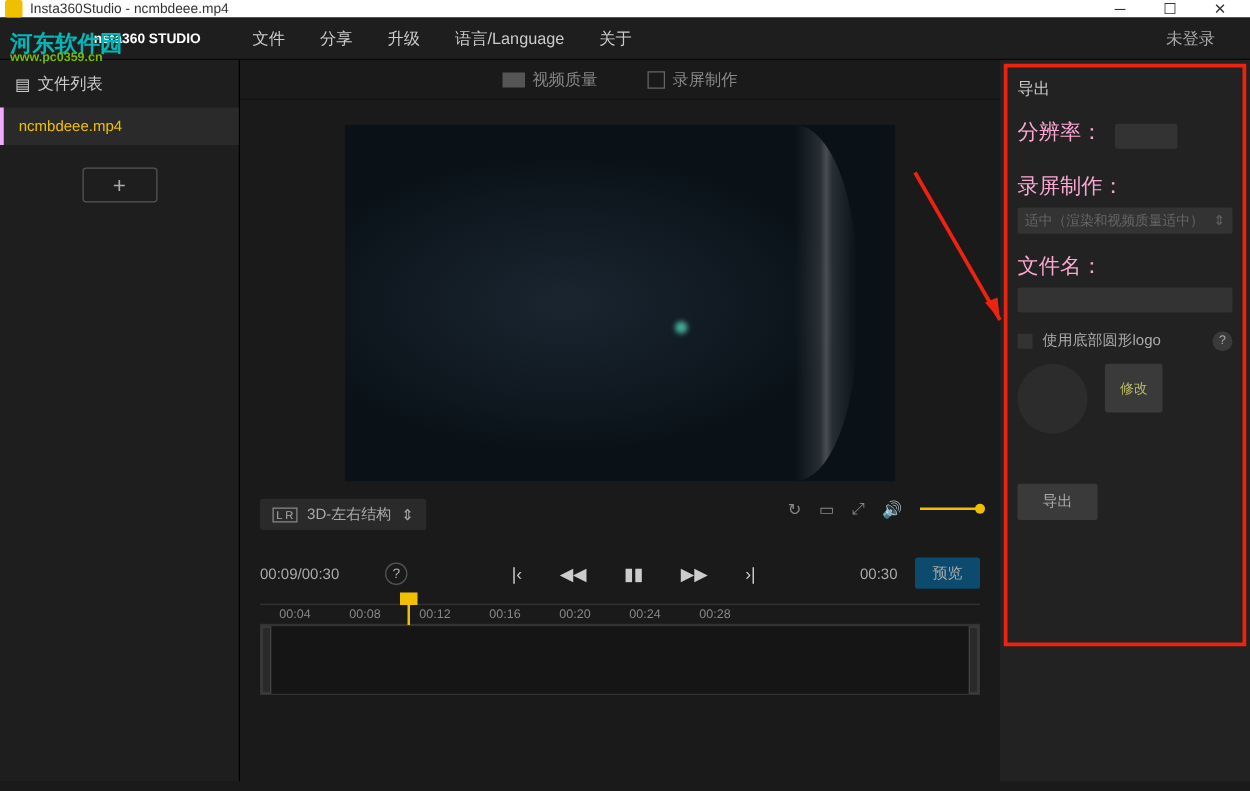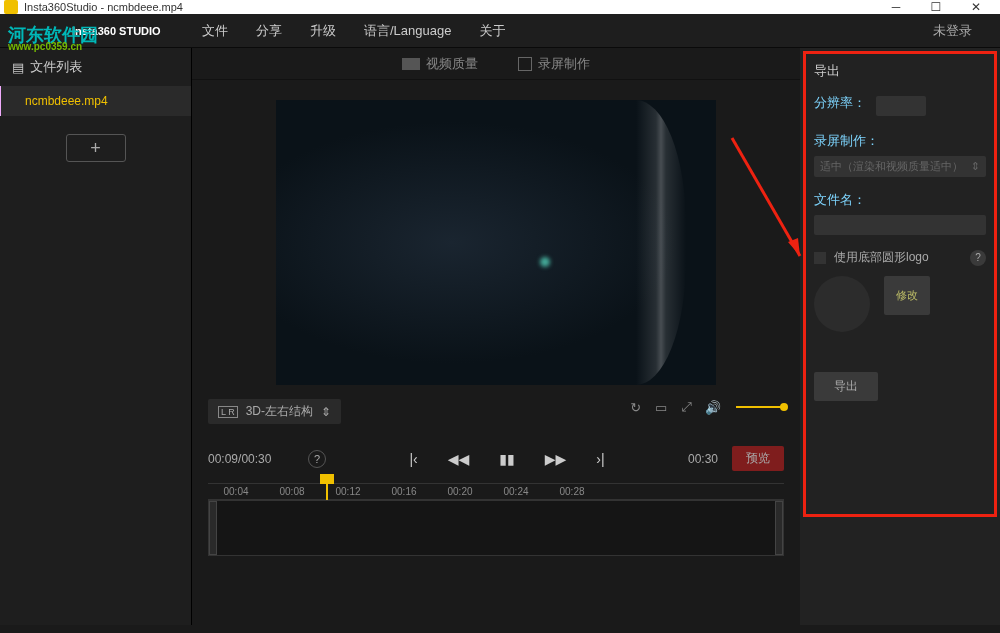--- a/index.html
+++ b/index.html
@@ -18,21 +18,21 @@
 .menubar .wm-main { color: #00b8b8; }
 .menubar .wm-sub { color: #76b900; font-size: 10px; position: absolute; top: 18px; left: 0; }
 .menubar .logo-text { color: #fff; font-weight: bold; font-size: 11px; margin-left: 64px; }
 .menubar .menu-item { padding: 0 14px; cursor: pointer; }
 .menubar .login { margin-left: auto; padding-right: 20px; color: #aaa; }
 
 
 .layout { display: flex; height: calc(633px - 56px); }
 .sidebar { width: 192px; background: #1e1e1e; border-right: 1px solid #000; }
 .sidebar .list-header { color: #ccc; font-size: 13px; padding: 10px 12px; display: flex; align-items: center; gap: 6px; }
-.sidebar .file-item { background: #2a2a2a; color: #f0c000; font-size: 12px; padding: 8px 24px; border-left: 1px solid #f0abfc; }
+.sidebar .file-item { background: #2a2a2a; color: #f0c000; font-size: 12px; padding: 8px 12px; border-left: 3px solid #f0abfc; }
 .sidebar .add-btn { margin: 18px auto; width: 60px; height: 28px; border: 1px solid #555; color: #aaa; display: flex; align-items: center; justify-content: center; font-size: 18px; border-radius: 3px; }
 
 .main { flex: 1; background: #1a1a1a; display: flex; flex-direction: column; }
 .top-tabs { height: 32px; display: flex; align-items: center; justify-content: center; gap: 40px; color: #888; font-size: 13px; border-bottom: 1px solid #111; }
 .top-tabs .tab { display: flex; align-items: center; gap: 6px; }
 .top-tabs .tab-icon { width: 18px; height: 12px; background: #555; display: inline-block; }
 
 .preview-area { flex: 0 0 auto; display: flex; justify-content: center; padding: 20px 0 8px; }
 .preview { width: 440px; height: 285px; background: radial-gradient(ellipse at 40% 50%, #1a2530 0%, #0a1218 60%); position: relative; overflow: hidden; }
 .preview::after { content: ""; position: absolute; right: 30px; top: 0; bottom: 0; width: 50px; background: linear-gradient(90deg, transparent 0%, rgba(255,255,255,0.12) 40%, rgba(255,255,255,0.25) 50%, rgba(255,255,255,0.12) 60%, transparent 100%); border-radius: 0 80px 80px 0 / 0 200px 200px 0; }
@@ -44,36 +44,36 @@
 .view-bar .right-icons { margin-left: auto; display: flex; align-items: center; gap: 14px; }
 .view-bar .ric { color: #888; font-size: 13px; }
 .volume-line { width: 48px; height: 2px; background: #f0c000; position: relative; }
 .volume-line::after { content: ""; position: absolute; right: -4px; top: -3px; width: 8px; height: 8px; background: #f0c000; border-radius: 50%; }
 
 .transport { display: flex; align-items: center; padding: 16px 16px 12px; color: #aaa; font-size: 12px; gap: 14px; }
 .transport .time { min-width: 86px; }
 .transport .help { width: 18px; height: 18px; border: 1px solid #555; border-radius: 50%; display: flex; align-items: center; justify-content: center; font-size: 11px; }
 .transport .center-controls { flex: 1; display: flex; justify-content: center; gap: 22px; font-size: 14px; color: #ccc; }
 .transport .tc { padding: 0 4px; }
-.transport .pv-btn { background: #7f1d1d; color: #aaa; padding: 4px 14px; border-radius: 2px; }
+.transport .pv-btn { background: #0c4a6e; color: #aaa; padding: 4px 14px; border-radius: 2px; }
 
 .timeline { padding: 0 16px 12px; }
 .tl-ruler { display: flex; color: #888; font-size: 10px; padding: 2px 0; border-top: 1px solid #333; border-bottom: 1px solid #333; position: relative; }
 .tl-tick { width: 56px; text-align: center; }
 .tl-marker { position: absolute; left: 112px; top: -10px; width: 14px; height: 10px; background: #f0c000; }
 .tl-playhead { position: absolute; left: 118px; top: 0; width: 2px; height: 70px; background: #f0c000; }
 .tl-tracks { height: 56px; background: #151515; border: 1px solid #333; position: relative; }
 .tl-handle { position: absolute; top: 0; bottom: 0; width: 8px; background: #2a2a2a; border: 1px solid #444; }
 .tl-handle.left { left: 0; } .tl-handle.right { right: 0; }
 
 .right-panel { width: 200px; background: #222; padding: 14px 14px; color: #aaa; font-size: 12px; position: relative; }
 .red-outline { position: absolute; inset: 3px 3px 108px 3px; border: 3px solid #e21; pointer-events: none; }
 .right-panel .section { margin-bottom: 14px; }
 .right-panel .header { color: #ccc; font-size: 13px; margin-bottom: 14px; }
-.right-panel .row-label { color: #7dd3fc; margin-bottom: 6px; font-size: 13px; }
+.right-panel .row-label { color: #f9a8d4; margin-bottom: 6px; font-size: 17px; }
 .right-panel .inline { display: flex; align-items: center; gap: 10px; }
 .right-panel .field { background: #333; height: 20px; border: none; width: 50px; border-radius: 2px; }
 .right-panel .field.wide { width: 110px; }
 .right-panel .field.full { width: 100%; }
 .right-panel .dropdown { background: #333; color: #666; padding: 3px 6px; width: 100%; display: flex; justify-content: space-between; align-items: center; border-radius: 2px; font-size: 11px; }
 .right-panel .btn-sm { background: #3a3a3a; color: #888; padding: 2px 10px; border-radius: 2px; font-size: 11px; }
 .right-panel .check-row { display: flex; align-items: center; gap: 8px; margin-top: 4px; }
 .right-panel .checkbox { width: 12px; height: 12px; background: #333; }
 .right-panel .help-q { width: 16px; height: 16px; background: #3a3a3a; border-radius: 50%; display: flex; align-items: center; justify-content: center; font-size: 10px; margin-left: auto; }
 .right-panel .logo-circle { width: 56px; height: 56px; background: #2c2c2c; border-radius: 50%; margin-top: 10px; }

